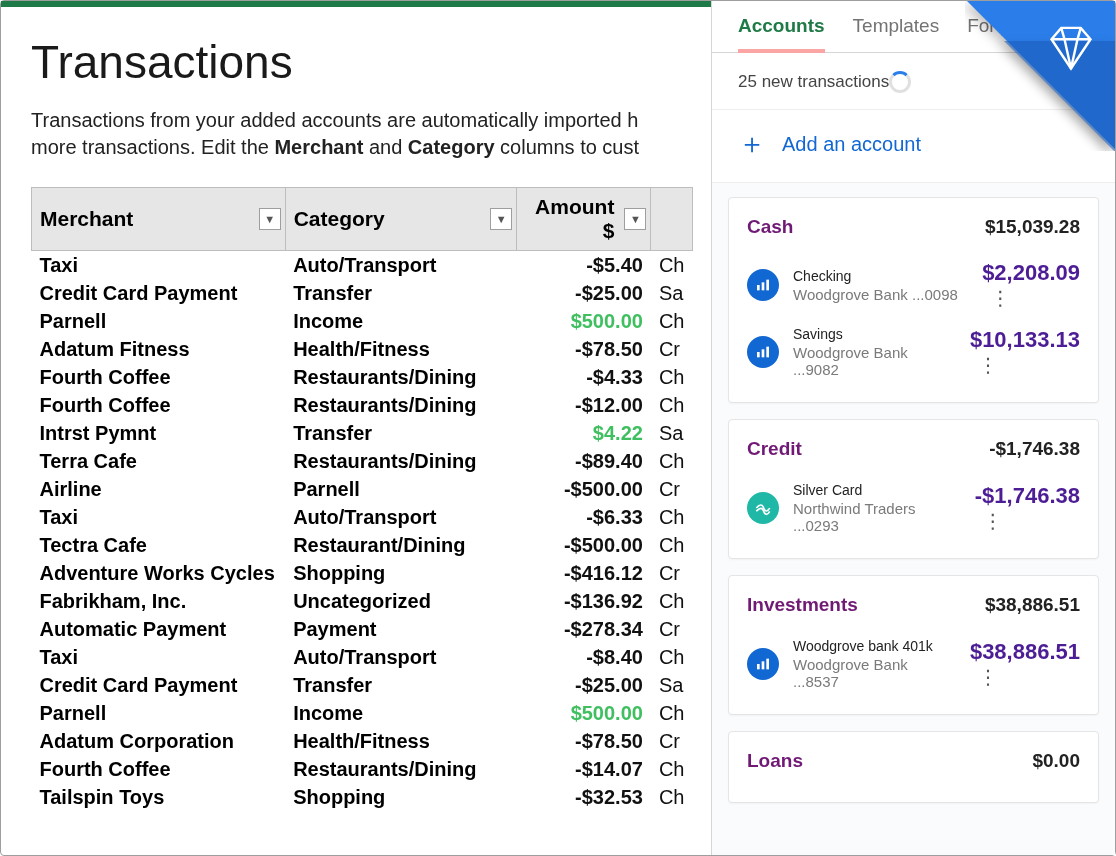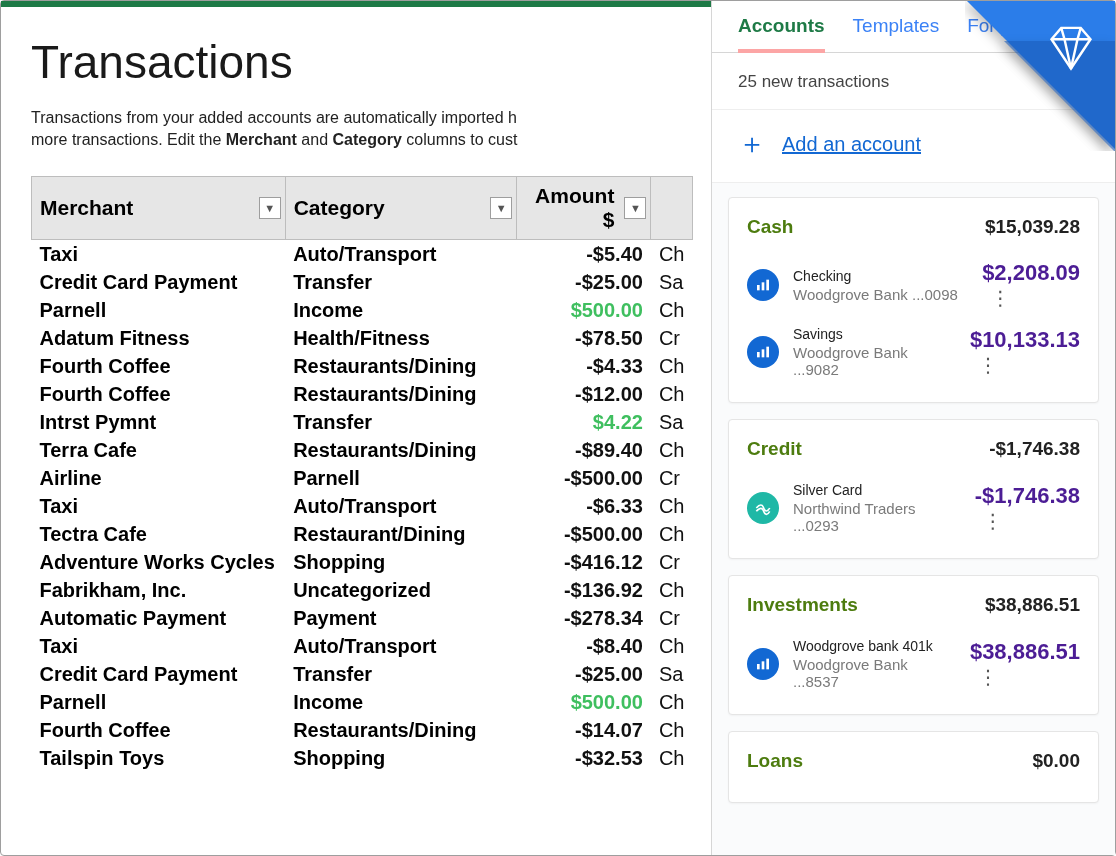--- a/index.html
+++ b/index.html
@@ -2,48 +2,48 @@
 <html><head>
 <meta charset="utf-8">
 <style>
   * { box-sizing: border-box; margin: 0; padding: 0; }
   html, body { width: 1116px; height: 856px; font-family: "Segoe UI", Arial, sans-serif; background:#fff; overflow:hidden; }
   .frame { width:1116px; height:856px; border:1px solid #9e9e9e; border-radius:4px; position:relative; background:#fff; display:flex; }
   .topbar { position:absolute; top:0; left:0; right:0; height:6px; background:#1e7a46; }
   
   .left { flex:0 0 710px; padding:20px 18px 0 30px; overflow:hidden; }
   .page-title { font-size:46px; font-weight:400; color:#1a1a1a; margin:14px 0 18px; }
-  .desc { font-size:16px; color:#222; line-height:1.35; margin-bottom:26px; }
+  .desc { font-size:20px; color:#222; line-height:1.35; margin-bottom:26px; }
   .desc b { font-weight:700; }
   
   table.tx { width:100%; border-collapse:collapse; font-size:20px; }
   table.tx thead th { background:#e6e6e6; text-align:left; font-weight:700; font-size:21px; padding:7px 8px; border:1px solid #bdbdbd; position:relative; }
   table.tx thead th.amount { text-align:right; padding-right:36px; }
   .filter-btn { position:absolute; right:4px; top:50%; transform:translateY(-50%); width:22px; height:22px; border:1px solid #9e9e9e; background:#fff; display:flex; align-items:center; justify-content:center; font-size:11px; color:#555; cursor:pointer; }
   table.tx tbody td { padding:3px 8px 2px; vertical-align:middle; white-space:nowrap; }
   td.merchant, td.category { color:#000000; font-weight:600; cursor:pointer; }
   td.amount { text-align:right; font-weight:700; color:#111; padding-right:16px; }
   td.amount.pos { color:#3fbf5f; }
   td.acc { color:#111; overflow:hidden; }
   
   .right { flex:1; border-left:1px solid #d6d6d6; background:#fafbfc; position:relative; padding:0; }
   .tabs { display:flex; gap:28px; padding:14px 26px 0; border-bottom:1px solid #d6d6d6; background:#fff; }
-  .tab { font-size:19px; color:#3b82f6; padding-bottom:12px; cursor:pointer; }
+  .tab { font-size:19px; color:#737373; padding-bottom:12px; cursor:pointer; }
   .tab.active { color:#1e7a46; font-weight:700; border-bottom:4px solid #fca5a5; margin-bottom:-1px; }
-  .status-row { display:flex; align-items:center; justify-content:space-between; padding:18px 26px 16px; background:#fff; border-bottom:1px solid #eee; }
+  .status-row { display:flex; align-items:center; justify-content:flex-start; padding:18px 26px 16px; background:#fff; border-bottom:1px solid #eee; }
   .status-text { font-size:17px; color:#444; }
   .spin { width:22px; height:22px; border:3px solid #e0e0e0; border-top-color:#2b7de9; border-radius:50%; animation:spin 1s linear infinite; }
   @keyframes spin { to { transform:rotate(360deg); } }
   .add-row { display:flex; align-items:center; gap:16px; padding:20px 26px 24px; background:#fff; border-bottom:1px solid #eee; cursor:pointer; }
   .plus { font-size:28px; color:#1268d3; font-weight:300; line-height:1; }
-  .add-label { font-size:20px; color:#1268d3;text-decoration:underline; }
+  .add-label { font-size:20px; color:#1268d3; }
   .panel-body { padding:14px 16px; display:flex; flex-direction:column; gap:16px; }
   .card { background:#fff; border:1px solid #e5e5e5; border-radius:4px; box-shadow:0 1px 2px rgba(0,0,0,.04); padding:18px 18px 16px; }
   .card-head { display:flex; justify-content:space-between; align-items:baseline; margin-bottom:14px; }
-  .card-title { font-size:19px; font-weight:600; color:#4d7c0f; }
+  .card-title { font-size:19px; font-weight:600; color:#701a75; }
   .card-total { font-size:19px; font-weight:600; color:#222; }
   .acct { display:flex; align-items:center; gap:14px; padding:8px 0; }
   .acct-icon { width:32px; height:32px; border-radius:50%; display:flex; align-items:center; justify-content:center; flex-shrink:0; }
   .acct-icon svg { width:16px; height:16px; fill:#fff; }
   .ic-blue { background:#1268d3; }
   .ic-teal { background:#1fb8a6; }
   .acct-main { flex:1; }
   .acct-name { font-size:14px; color:#222; }
   .acct-sub { font-size:15px; color:#7a7a7a; margin-top:2px; }
   .acct-amt { font-size:22px; font-weight:600; color:#4c1d95; text-align:left; }
@@ -188,20 +188,26 @@
             <td class="amount">-$25.00</td>
             <td class="acc">Sa</td>
           </tr>
           <tr>
             <td class="merchant">Parnell</td>
             <td class="category">Income</td>
             <td class="amount pos">$500.00</td>
             <td class="acc">Ch</td>
           </tr>
           <tr>
+            <td class="merchant">Adatum Corporation</td>
+            <td class="category">Health/Fitness</td>
+            <td class="amount">-$78.50</td>
+            <td class="acc">Cr</td>
+          </tr>
+          <tr>
             <td class="merchant">Fourth Coffee</td>
             <td class="category">Restaurants/Dining</td>
             <td class="amount">-$14.07</td>
             <td class="acc">Ch</td>
           </tr>
           <tr>
             <td class="merchant">Tailspin Toys</td>
             <td class="category">Shopping</td>
             <td class="amount">-$32.53</td>
             <td class="acc">Ch</td>

